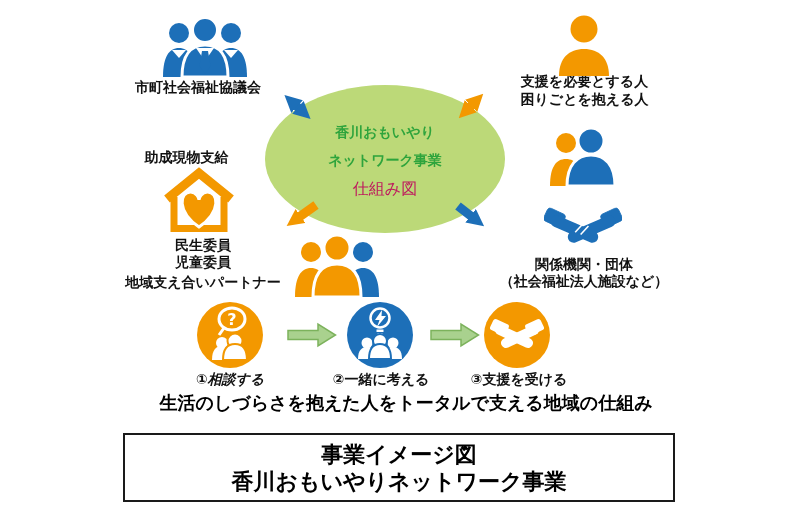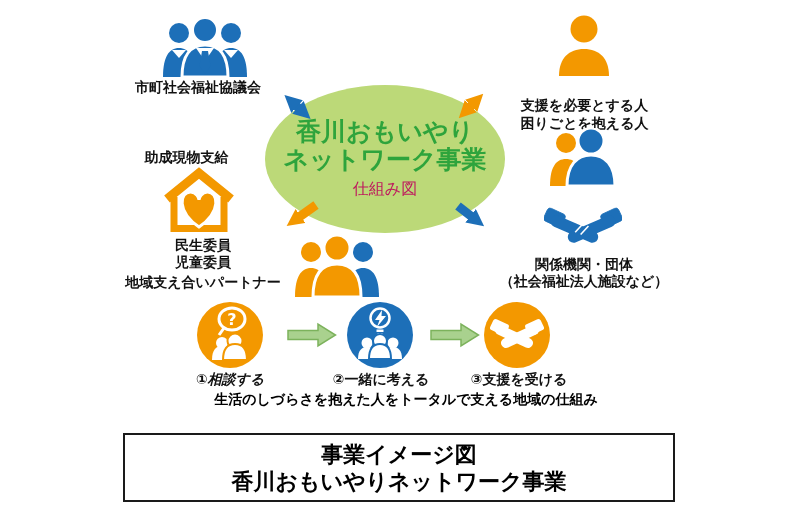--- a/index.html
+++ b/index.html
@@ -11,31 +11,31 @@
   }
   .abs { position:absolute; }
   .lbl { font-weight:bold; font-size:14px; color:#111; text-align:center; line-height:17px; }
   
   .ellipse {
     left:265px; top:85px; width:240px; height:148px;
     background:#BCD978; border-radius:50%;
     display:flex; flex-direction:column; align-items:center; justify-content:center;
     z-index:1; text-align:center;
   }
-  .ellipse .t { color:#2EA43C; font-weight:bold; font-size:25px; line-height:28px; }
+  .ellipse .t { color:#2EA43C; font-weight:bold; font-size:14px; line-height:28px; }
   .ellipse .sub { color:#be185d; font-size:16px; margin-top:5px; }
   .overlay { left:0; top:0; z-index:2; pointer-events:none; }
   .icon { z-index:3; }
   
   .step-circle { top:302px; width:66px; height:66px; z-index:3; }
   .step-label { top:371px; }
   .flow-arrow { top:322px; width:50px; height:26px; z-index:3; }
   .summary {
     left:0; right:0; top:391px; text-align:center;
-    font-weight:bold; font-size:14px; color:#000;margin-left:36px;
+    font-weight:bold; font-size:18px; color:#000;margin-left:36px;
   }
   .footer-box {
     left:123px; top:433px; width:552px; height:69px;
     border:2px solid #1a1a1a;
     display:flex; flex-direction:column; align-items:center; justify-content:center;
     text-align:center; font-weight:bold; font-size:22px; line-height:27px; color:#000;
   }
 </style>
 </head>
 <body>
@@ -57,21 +57,21 @@
     </g>
   </svg>
   <div class="abs lbl" style="left:108px; top:79px; width:180px;">市町社会福祉協議会</div>
 
   <svg class="abs icon" style="left:556px; top:14px;" width="56" height="62" viewBox="0 0 56 62">
     <g fill="#F39800">
       <circle cx="28" cy="15" r="13.5"></circle>
       <path d="M3,62 C3,44 13,35 28,35 C43,35 53,44 53,62 Z"></path>
     </g>
   </svg>
-  <div class="abs lbl" style="left:497px; top:96px; width:175px; line-height:18px;">
+  <div class="abs lbl" style="left:497px; top:72px; width:175px; line-height:18px;">
     <div>支援を必要とする人</div>
     <div>困りごとを抱える人</div>
   </div>
 
   <div class="abs lbl" style="left:104px; top:149px; width:165px;">助成現物支給</div>
   <svg class="abs icon" style="left:160px; top:167px;" width="78" height="66" viewBox="0 0 78 66">
     <polyline points="7,32 39,6 71,32" fill="none" stroke="#F39800" stroke-width="9"></polyline>
     <path d="M14,30 L14,61.5 L64,61.5 L64,30" fill="none" stroke="#F39800" stroke-width="7"></path>
     <path d="M39,60 C16,44 20,25 30.5,25 C36.5,25 39,31 39,33 C39,31 41.5,25 47.5,25 C58,25 62,44 39,60 Z" fill="#F39800" stroke="#fff" stroke-width="3"></path>
   </svg>

